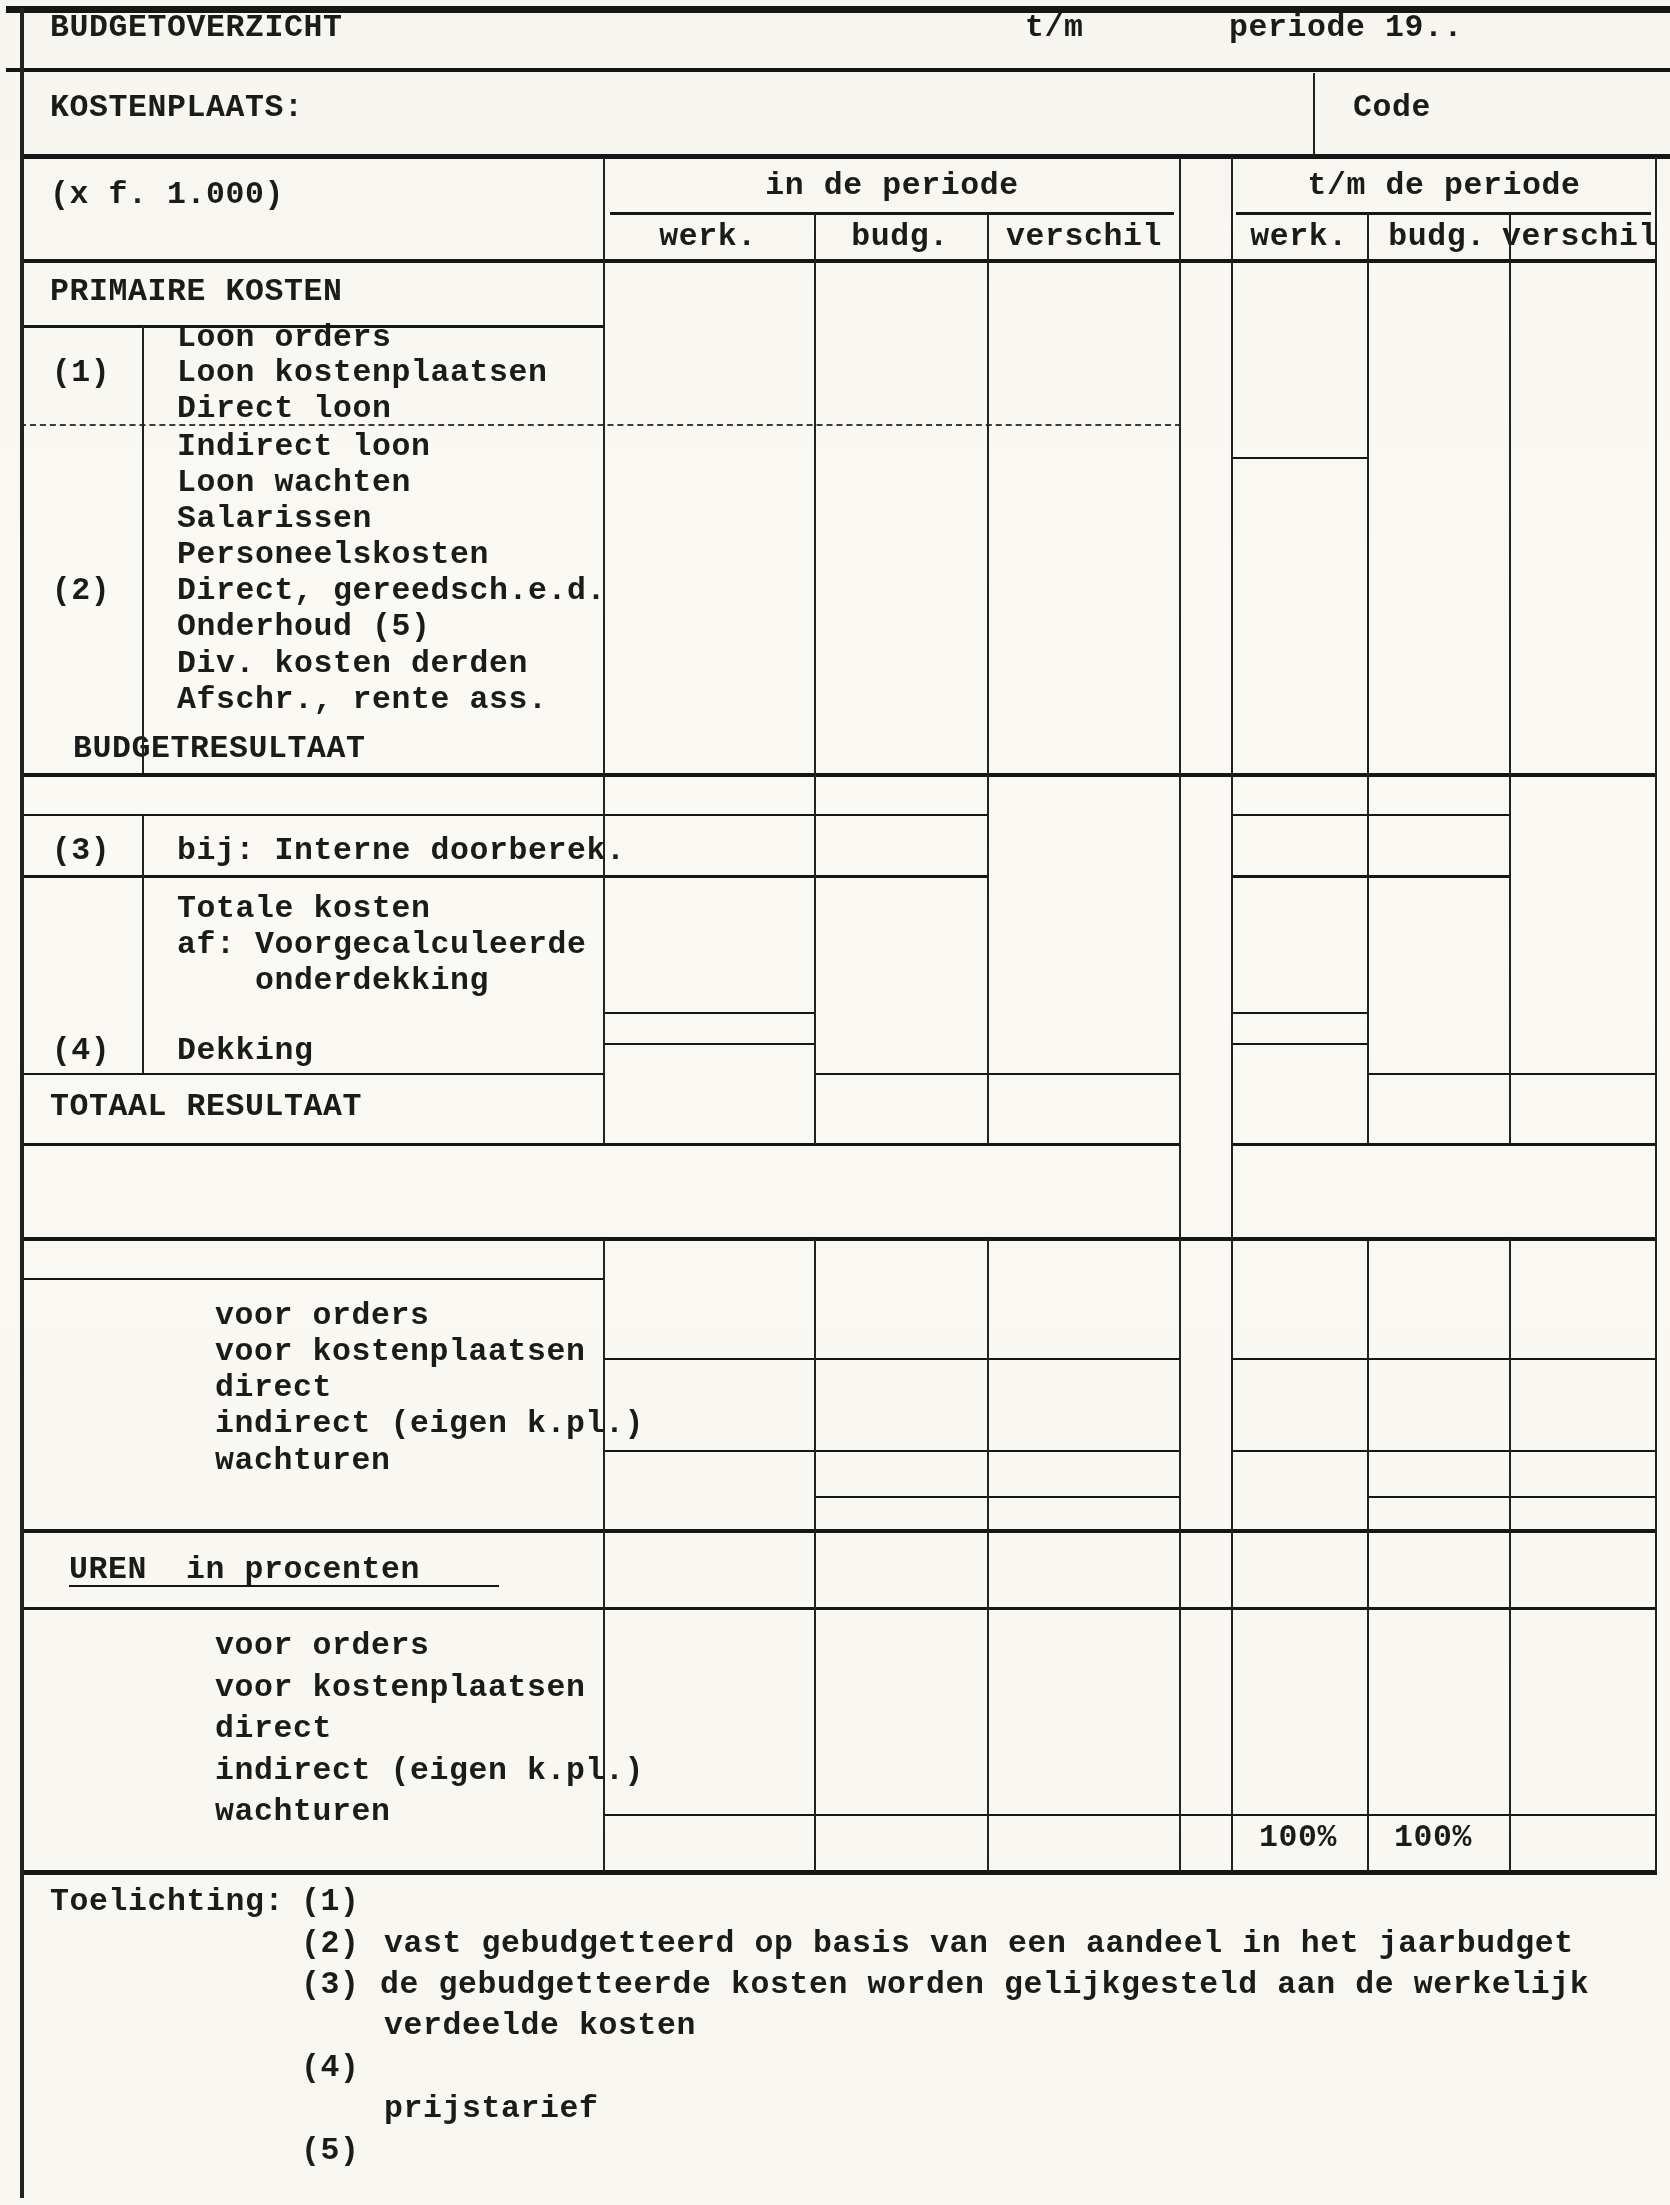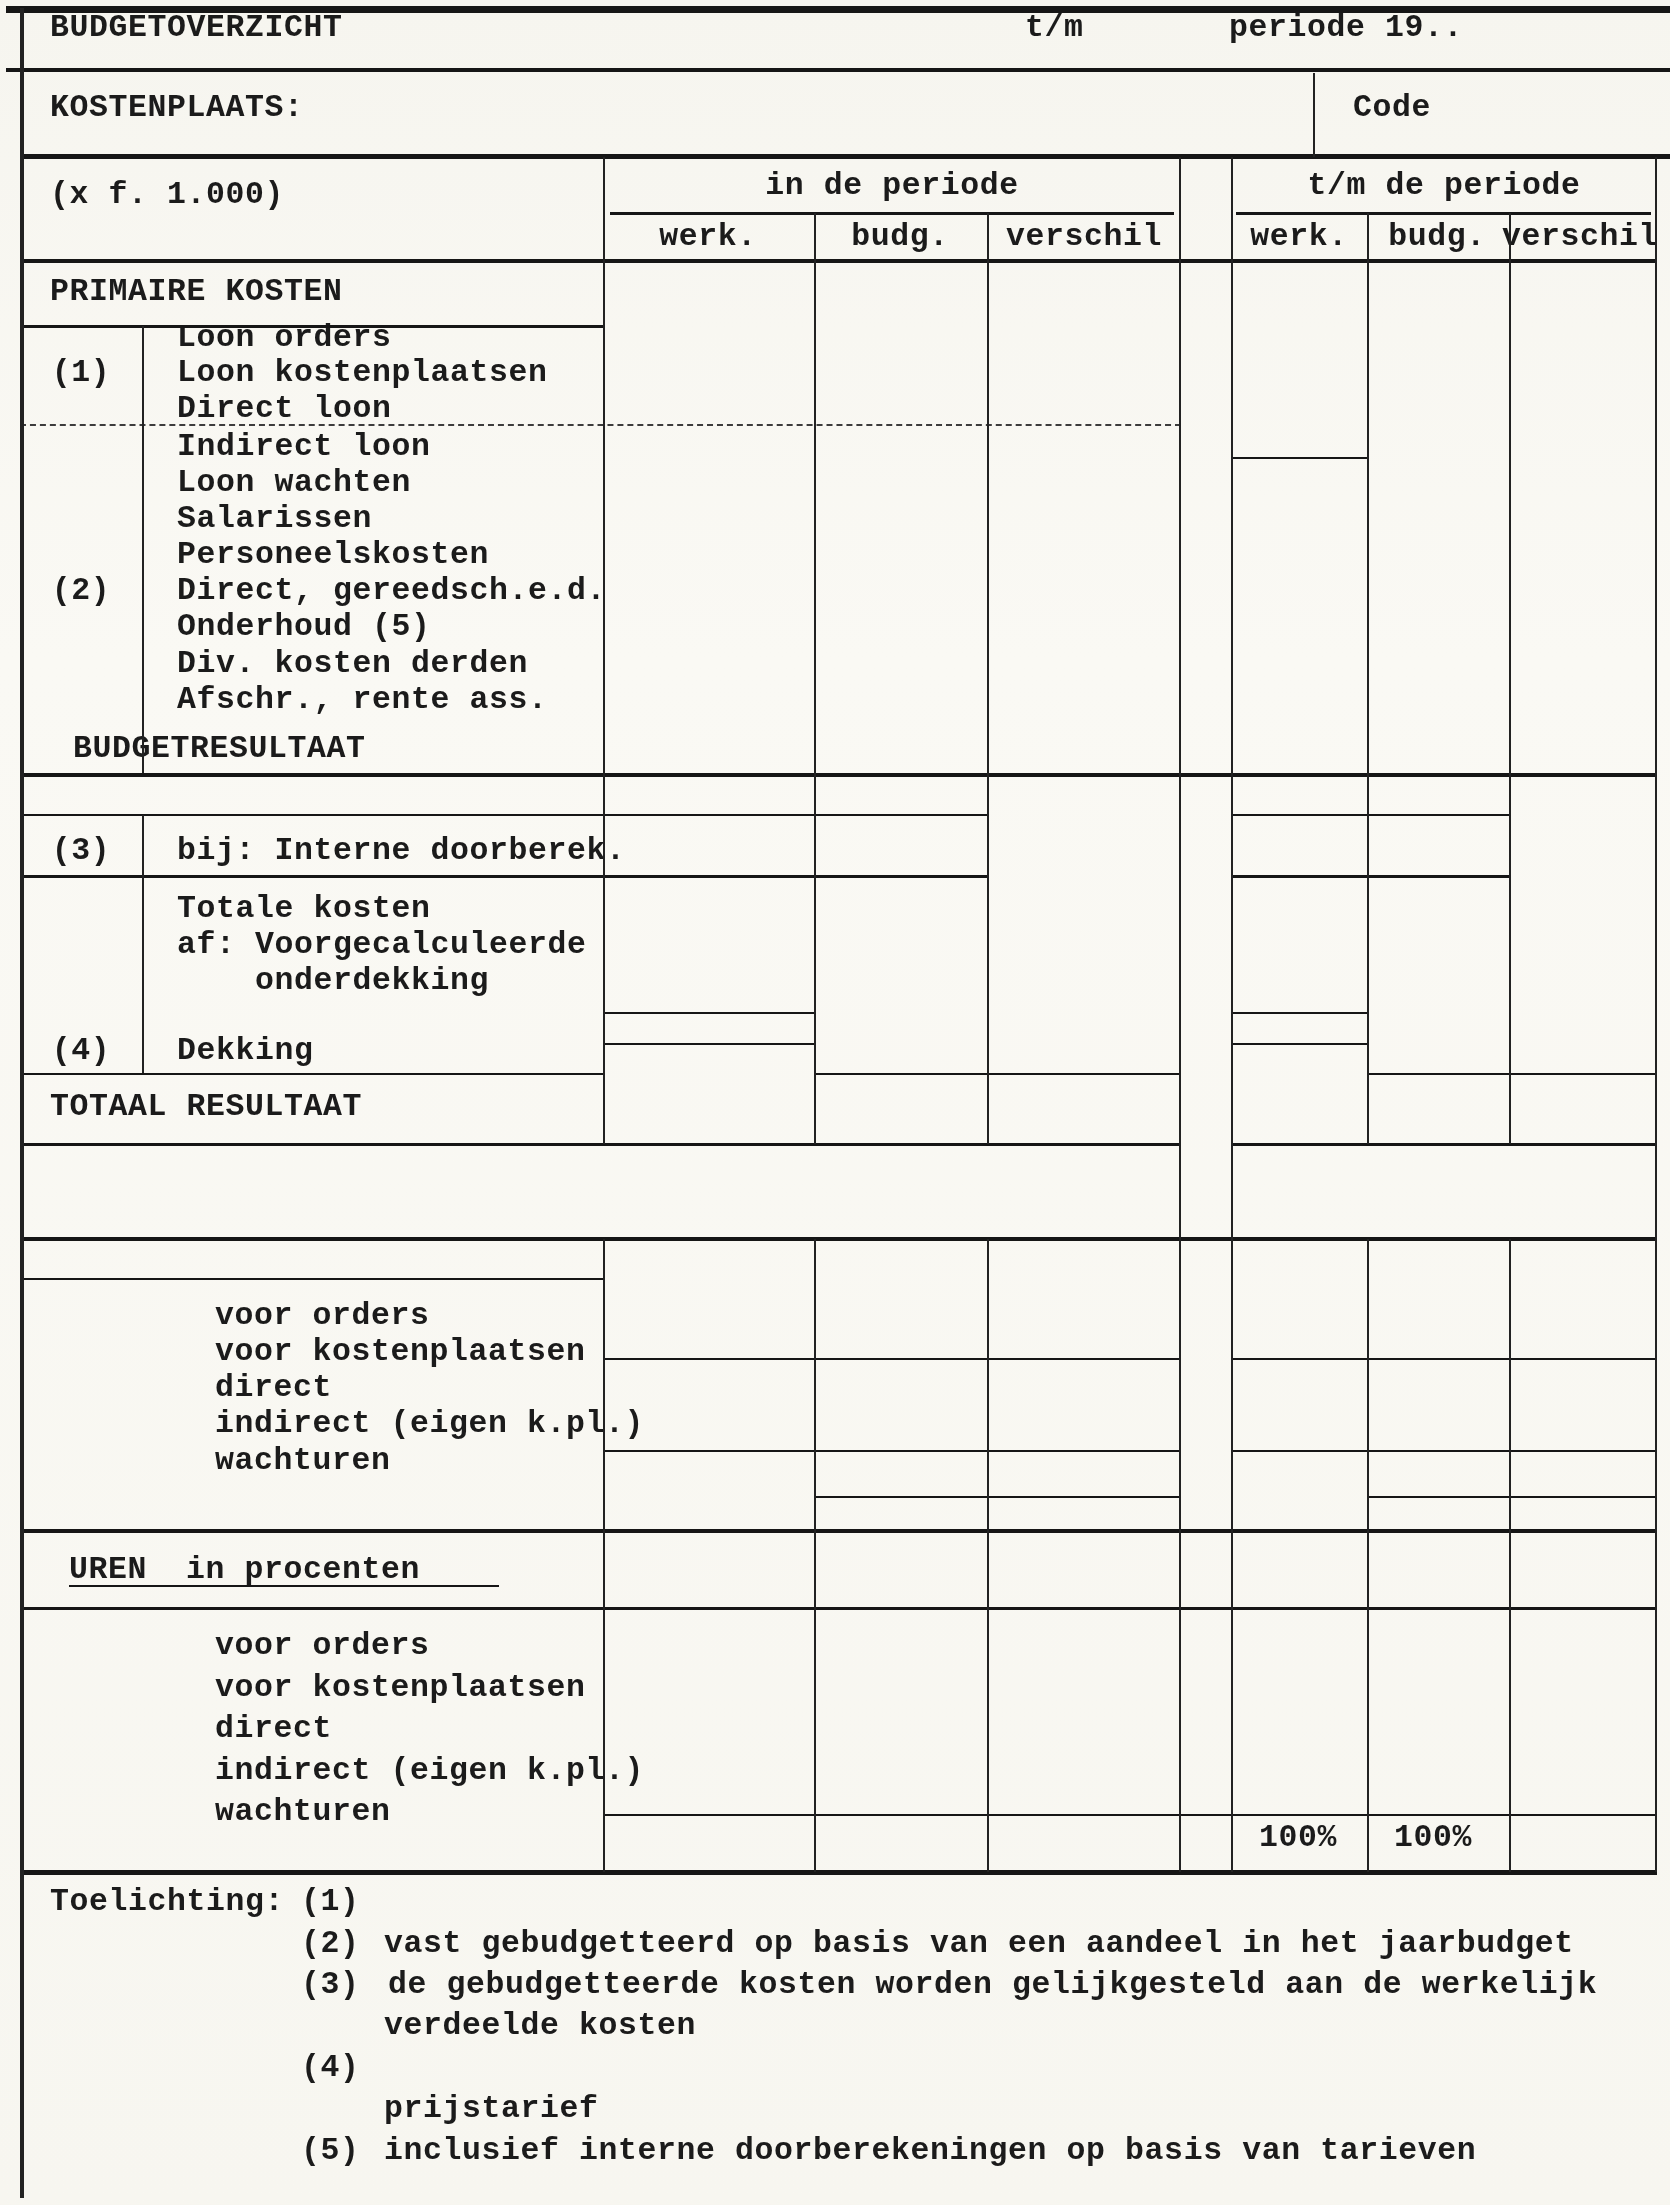--- a/index.html
+++ b/index.html
@@ -92,26 +92,25 @@
     <div class="t" style="left: 215px; top: 1444px;">wachturen</div>
     <div class="t" style="left: 215px; top: 1629px;">voor orders</div>
     <div class="t" style="left: 215px; top: 1671px;">voor kostenplaatsen</div>
     <div class="t" style="left: 215px; top: 1712px;">direct</div>
     <div class="t" style="left: 215px; top: 1754px;">indirect (eigen k.pl.)</div>
     <div class="t" style="left: 215px; top: 1795px;">wachturen</div>
     <div class="t" style="left: 301px; top: 1885px;">(1)</div>
     <div class="t" style="left: 301px; top: 1927px;">(2)</div>
     <div class="t" style="left: 384px; top: 1927px;">vast gebudgetteerd op basis van een aandeel in het jaarbudget</div>
     <div class="t" style="left: 301px; top: 1968px;">(3)</div>
-    <div class="t" style="left: 388px; top: 1968px;">de gebudgetteerde kosten worden gelijkgesteld aan de werkelijk</div>
+    <div class="t" style="left: 380px; top: 1968px;">de gebudgetteerde kosten worden gelijkgesteld aan de werkelijk</div>
     <div class="t" style="left: 384px; top: 2009px;">verdeelde kosten</div>
     <div class="t" style="left: 301px; top: 2051px;">(4)</div>
     <div class="t" style="left: 384px; top: 2092px;">prijstarief</div>
     <div class="t" style="left: 301px; top: 2134px;">(5)</div>
-    <div class="t" style="left: 384px; top: 2134px;">inclusief interne doorberekeningen op basis van tarieven</div>
     <div class="ln" style="left: 6.1px; top: 6.1px; width: 1665px; height: 7px;"></div>
     <div class="ln" style="left: 6.1px; top: 68px; width: 1665px; height: 3.8px;"></div>
     <div class="ln" style="left: 20px; top: 154px; width: 1651px; height: 4.6px;"></div>
     <div class="ln" style="left: 610px; top: 212px; width: 564px; height: 3.1px;"></div>
     <div class="ln" style="left: 1236px; top: 212px; width: 415px; height: 3.1px;"></div>
     <div class="ln" style="left: 20px; top: 259px; width: 1637px; height: 3.8px;"></div>
     <div class="ln" style="left: 20px; top: 325px; width: 585px; height: 3.1px;"></div>
     <div class="ln dash" style="left: 20px; top: 424px; width: 1161px; height: 0px;"></div>
     <div class="ln" style="left: 1231px; top: 457px; width: 138px; height: 2.3px;"></div>
     <div class="ln" style="left: 20px; top: 773px; width: 1637px; height: 3.8px;"></div>

